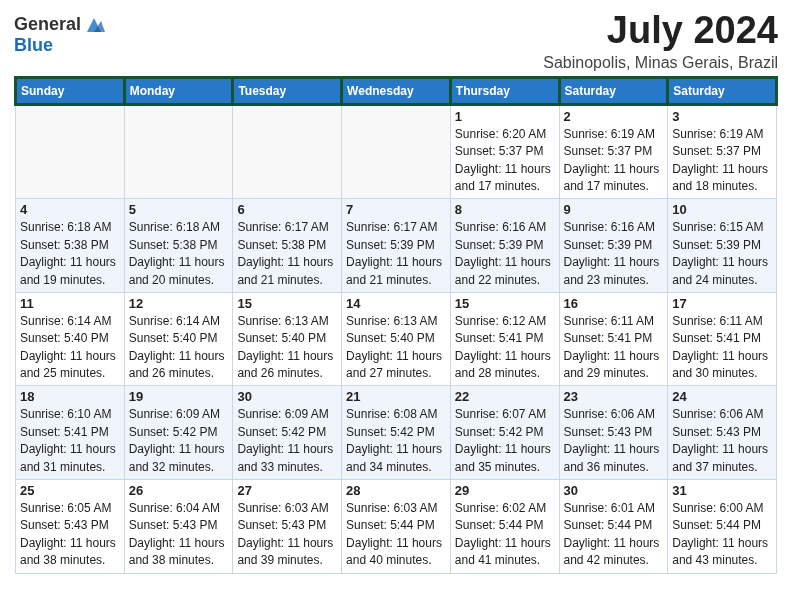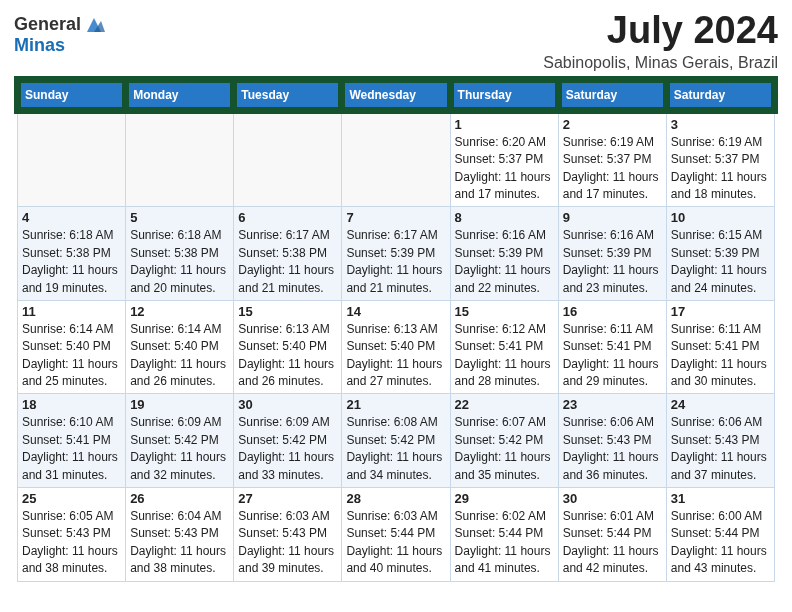--- a/index.html
+++ b/index.html
@@ -58,21 +58,21 @@
       border-collapse: collapse;
       margin-top: 4px;
       font-size: 11px;
     }
     .calendar-table thead tr th {
       background-color: #2878c8;
       color: #fff;
       font-size: 12px;
       font-weight: bold;
       padding: 5px 4px;
-      border: 7px solid #14532d;
+      border: 3px solid #14532d;
       text-align: left;
     }
     .calendar-table tbody tr td {
       border: 1px solid #c8d8e8;
       vertical-align: top;
       padding: 3px 4px;
       min-width: 100px;
       height: 78px;
       background: #fff;
     }
@@ -102,21 +102,21 @@
   <div class="header">
     <div class="logo">
       <div>
         <div style="display:flex;align-items:center;">
           <span class="logo-text logo-general">General</span>
           <svg class="logo-icon" viewBox="0 0 22 22" xmlns="http://www.w3.org/2000/svg">
             <polygon points="4,18 11,4 18,18" fill="#2878c8" opacity="0.85"></polygon>
             <polygon points="11,18 18,7 22,18" fill="#1a5a9a" opacity="0.7"></polygon>
           </svg>
         </div>
-        <div class="logo-text logo-blue">Minas</div>
+        <div class="logo-text logo-blue">Blue</div>
       </div>
     </div>
     <div class="title-block">
       <div class="month-title">July 2024</div>
       <div class="location-title">Sabinopolis, Minas Gerais, Brazil</div>
     </div>
   </div>
 
   <table class="calendar-table">
     <thead>

